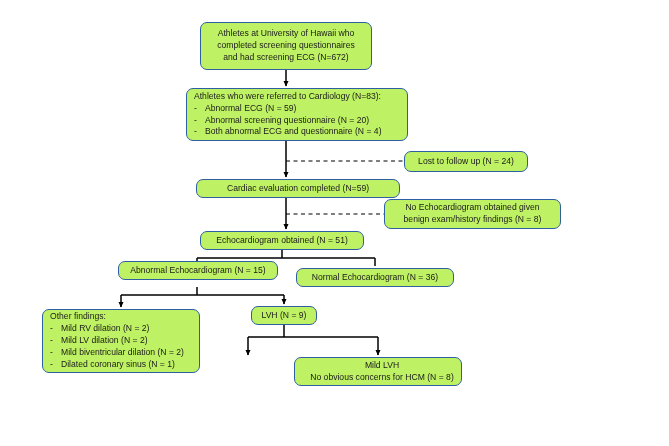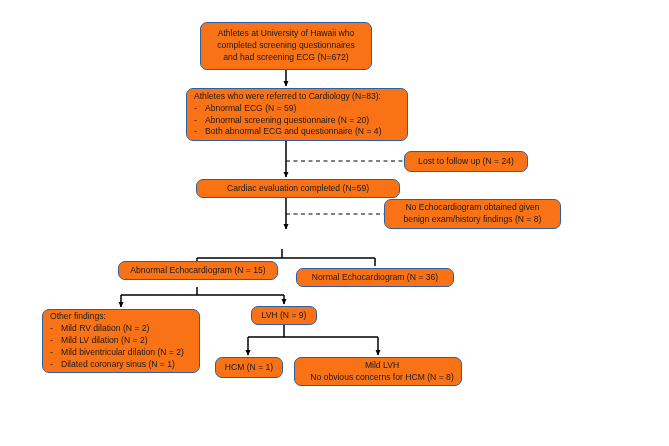--- a/index.html
+++ b/index.html
@@ -25,21 +25,21 @@
     top: 0;
     width: 669px;
     height: 446px;
     pointer-events: none;
   }
   .node {
     position: absolute;
     box-sizing: border-box;
     border: 1.6px solid #2e5fa3;
     border-radius: 7px;
-    background: #f97316;
+    background: #bef264;
     color: #1a1a1a;
     font-size: 8.6px;
     line-height: 1.38;
     display: flex;
     flex-direction: column;
     justify-content: center;
     z-index: 2;
   }
   .node.centered {
     align-items: center;
@@ -140,20 +140,23 @@
 
   <div class="node centered" style="left:196px; top:179px; width:204px; height:19px;align-items:center;">
     <div class="line">Cardiac evaluation completed (N=59)</div>
   </div>
 
   <div class="node centered" style="left:384px; top:199px; width:177px; height:30px;">
     <div class="line">No Echocardiogram obtained given</div>
     <div class="line">benign exam/history findings (N = 8)</div>
   </div>
 
+  <div class="node centered" style="left:200px; top:231px; width:164px; height:19px;">
+    <div class="line">Echocardiogram obtained (N = 51)</div>
+  </div>
 
   <div class="node centered" style="left:118px; top:261px; width:160px; height:19px;">
     <div class="line">Abnormal Echocardiogram (N = 15)</div>
   </div>
 
   <div class="node centered" style="left:296px; top:268px; width:158px; height:19px;">
     <div class="line">Normal Echocardiogram (N = 36)</div>
   </div>
 
   <div class="node listbox" style="left:42px; top:309px; width:158px; height:64px;">
@@ -173,22 +176,19 @@
     <div class="bullet-row">
       <span class="bullet-dash">-</span>
       <span class="bullet-text">Dilated coronary sinus (N = 1)</span>
     </div>
   </div>
 
   <div class="node centered" style="left:251px; top:306px; width:66px; height:19px;">
     <div class="line">LVH (N = 9)</div>
   </div>
 
-  <div class="node centered" style="left:215px; top:357px; width:68px; height:21px;">
-    <div class="line">HCM (N = 1)</div>
-  </div>
 
   <div class="node centered" style="left:294px; top:357px; width:168px; height:29px;padding-left:8px;">
     <div class="line">Mild LVH</div>
     <div class="line">No obvious concerns for HCM (N = 8)</div>
   </div>
 
 </div>
 
 </body></html>

